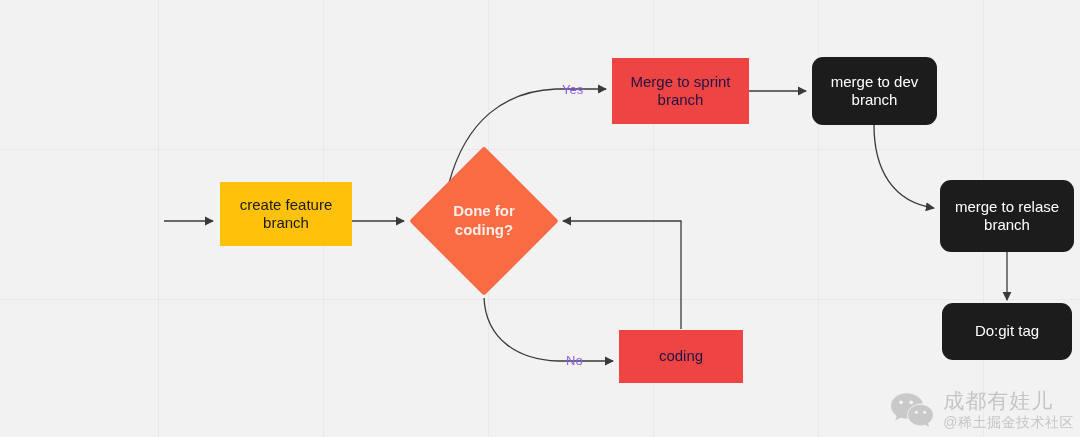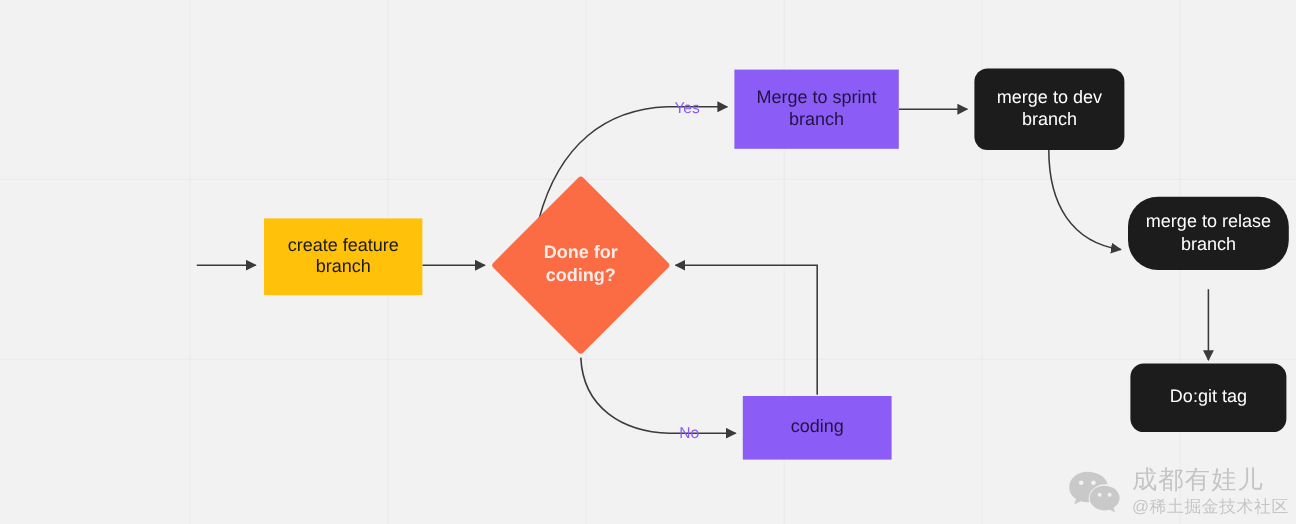--- a/index.html
+++ b/index.html
@@ -58,21 +58,21 @@
   }
 
   .node-yellow {
     background: #ffc10a;
     color: #1a1a1a;
     border-radius: 0;
     font-size: 15px;
   }
 
   .node-pink {
-    background: #8b5cf6;
+    background: #ef4444;
     color: #231342;
     border-radius: 0;
     font-size: 15px;
   }
 
   .diamond {
     position: absolute;
     display: flex;
     align-items: center;
     justify-content: center;
@@ -174,21 +174,21 @@
   </div>
 
   <div class="node node-pink" style="left:612px; top:58px; width:137px; height:66px;">
     <span>Merge to sprint branch</span>
   </div>
 
   <div class="node node-dark" style="left:812px; top:57px; width:125px; height:68px;">
     <span>merge to dev branch</span>
   </div>
 
-  <div class="node node-dark" style="left:940px; top:164px; width:134px; height:61px;border-radius:25px;">
+  <div class="node node-dark" style="left:940px; top:180px; width:134px; height:72px;">
     <span>merge to relase branch</span>
   </div>
 
   <div class="node node-dark" style="left:942px; top:303px; width:130px; height:57px;">
     <span>Do:git tag</span>
   </div>
 
   <div class="node node-pink" style="left:619px; top:330px; width:124px; height:53px;">
     <span>coding</span>
   </div>

